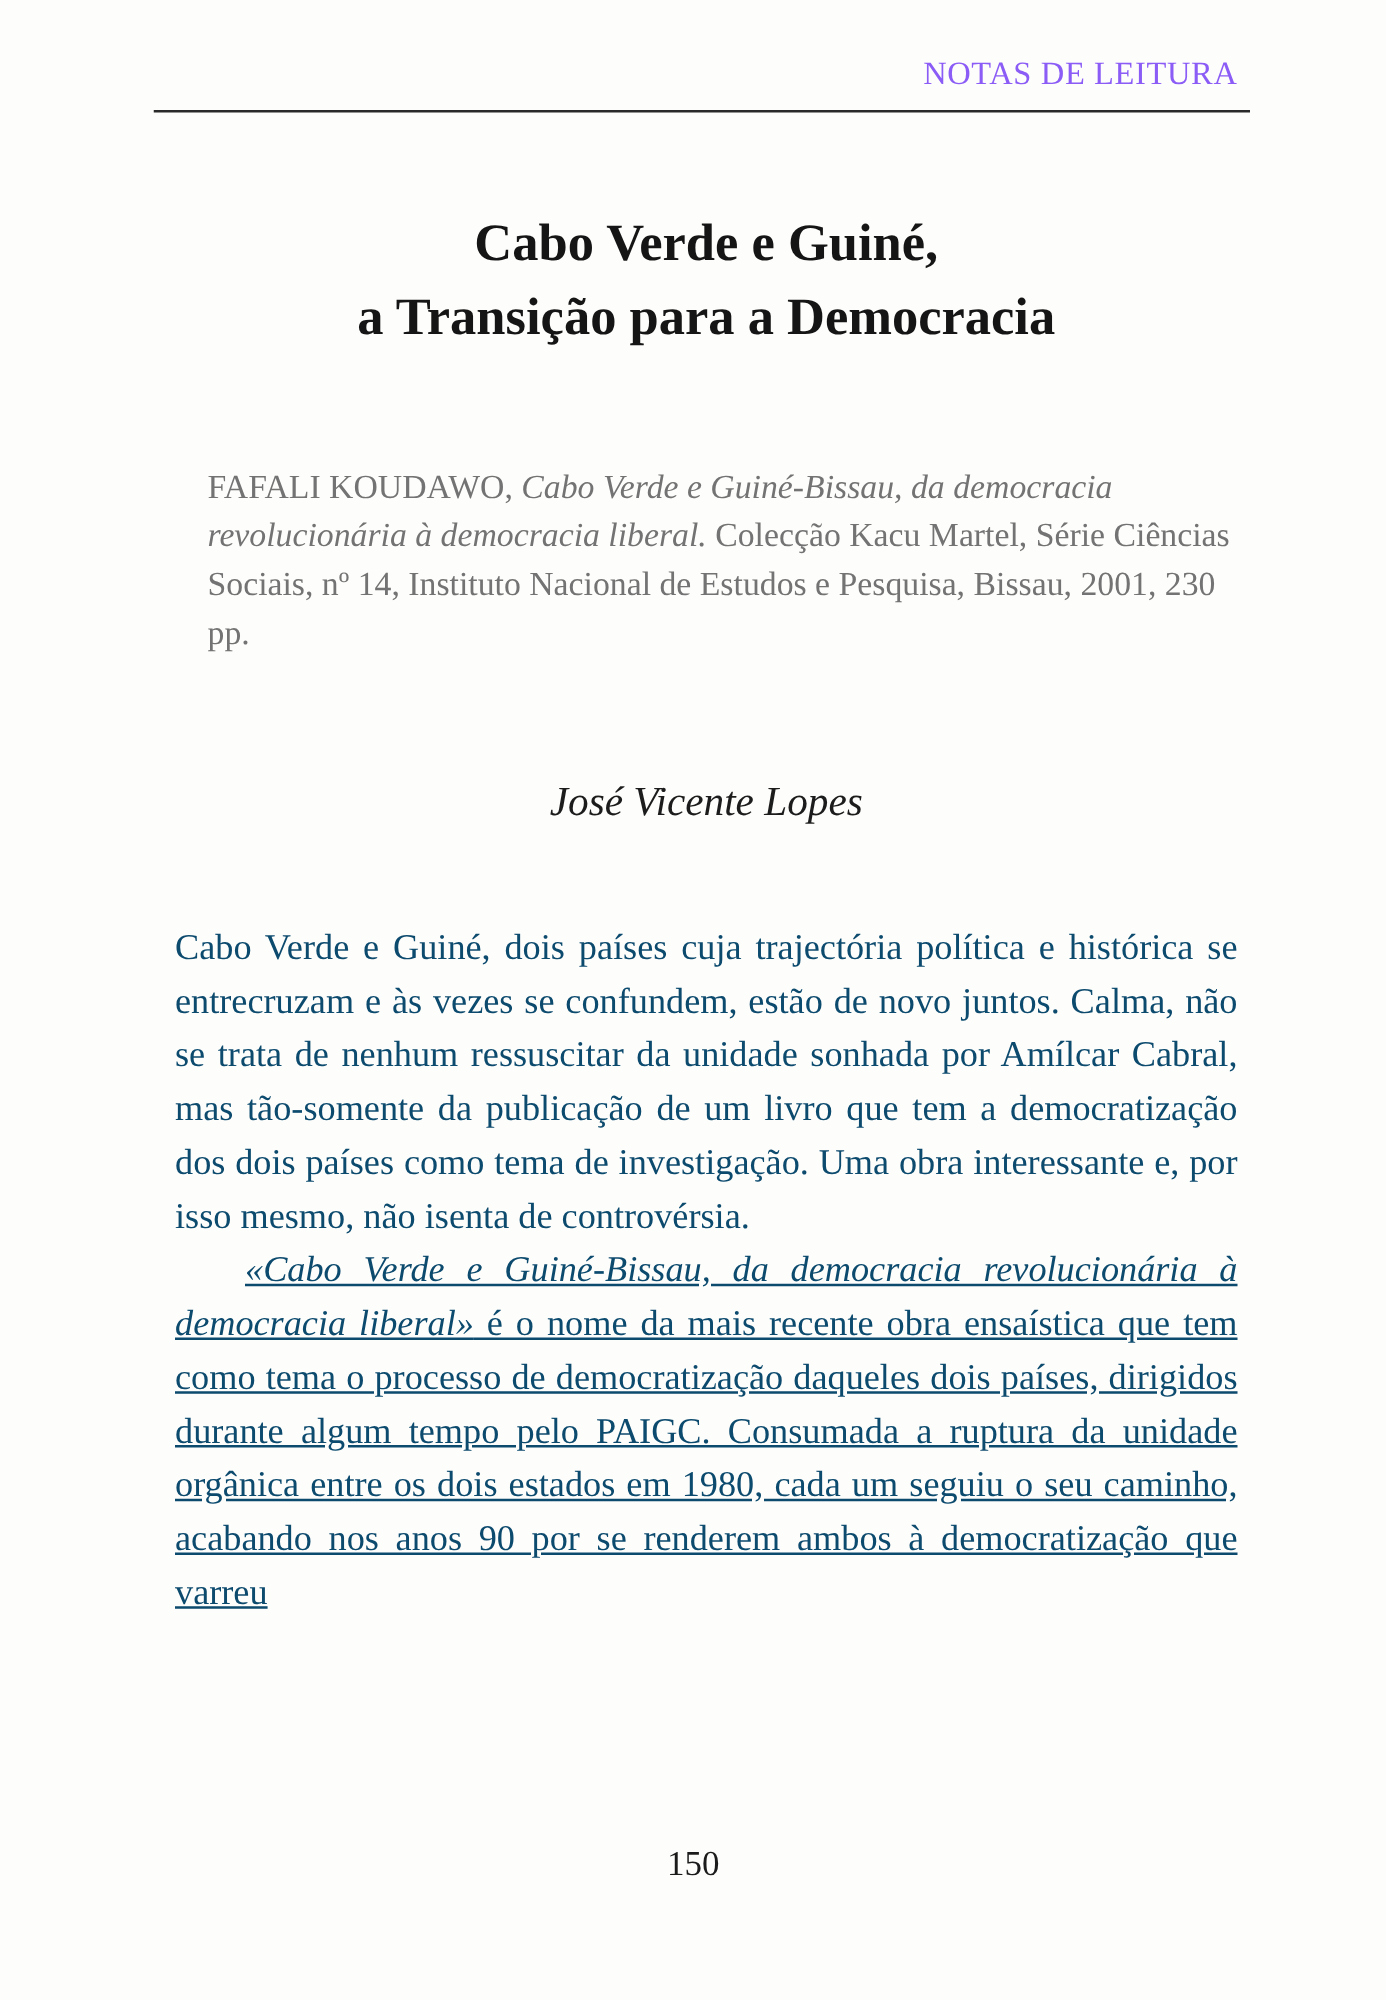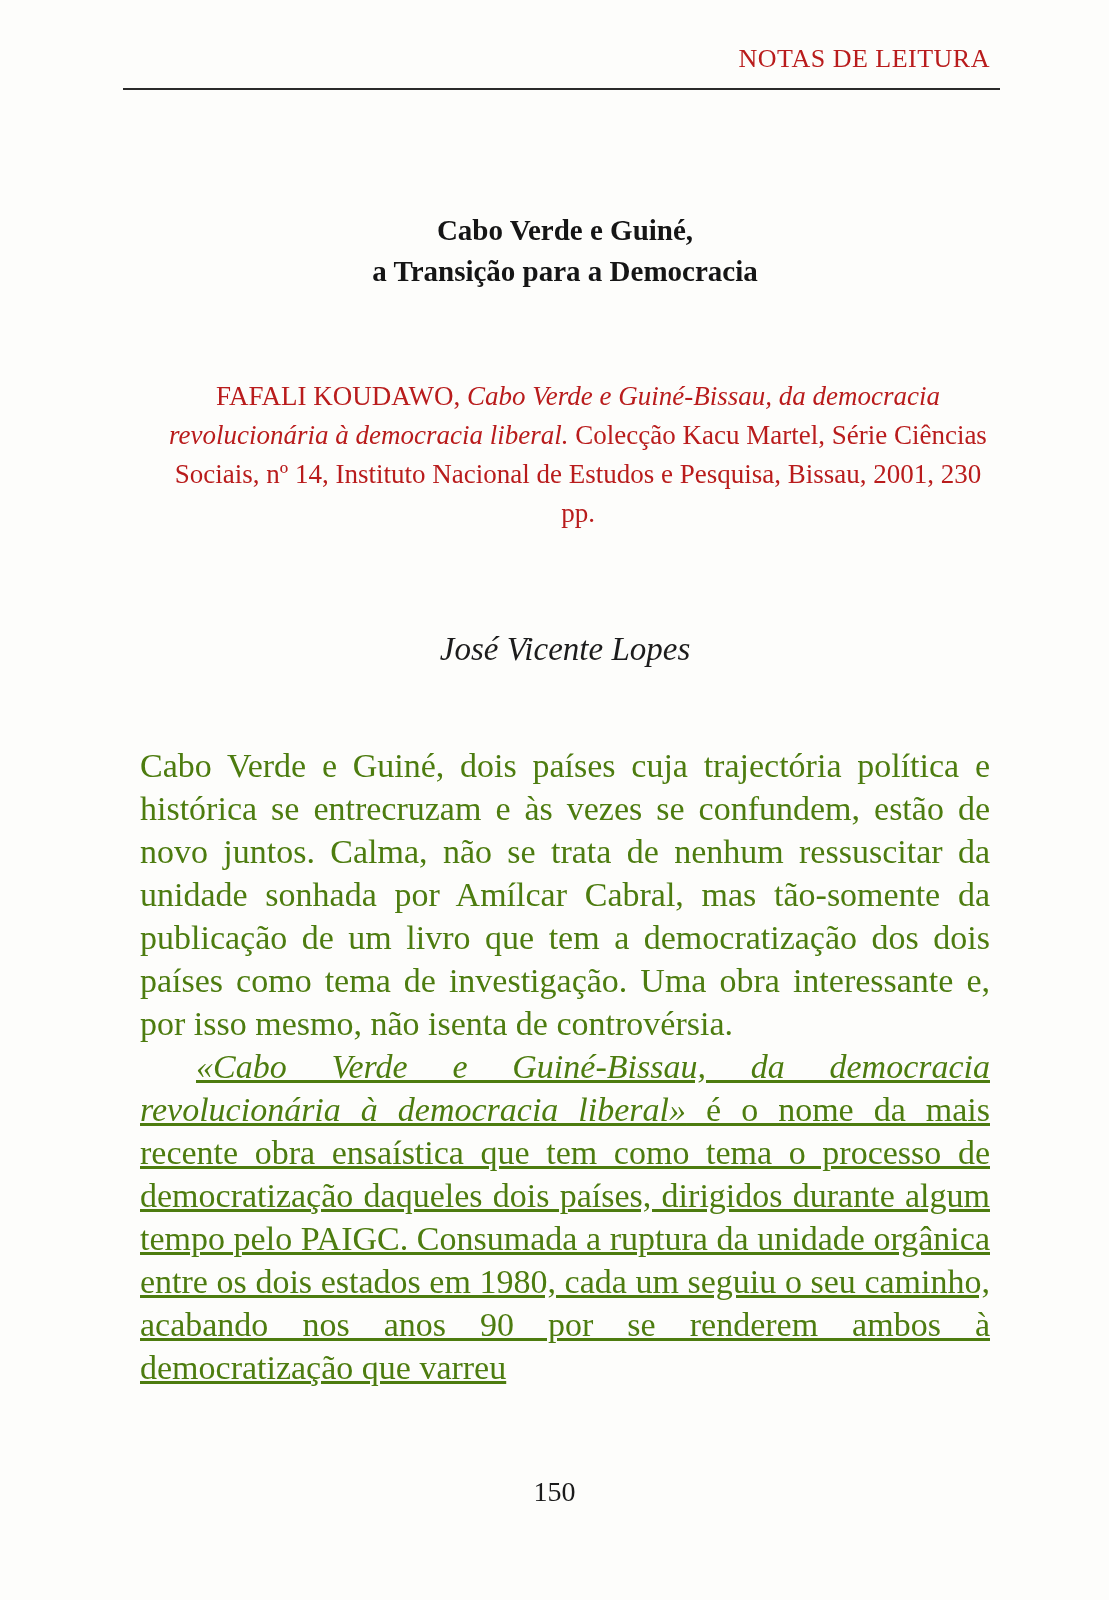--- a/index.html
+++ b/index.html
@@ -16,62 +16,61 @@
     color: #1b1b1b;
     font-family: "Liberation Serif", "DejaVu Serif", serif;
     box-sizing: border-box;
     padding: 44px 119px 0 140px;
     overflow: hidden;
   }
   .running-head {
     text-align: right;
     font-size: 26px;
     letter-spacing: 0.5px;
-    color: #b91c1c;
+    color: #8b5cf6;
   }
   .header-rule {
     border: none;
     border-top: 2.5px solid #2a2a2a;
     margin: 14px -10px 0 -17px;
   }
   .title {
-    margin: 120px 0 0 0;
+    margin: 76px 0 0 0;
     text-align: center;
-    font-size: 29px;
+    font-size: 42px;
     font-weight: bold;
     line-height: 1.4;
     color: #151515;
   }
   .title .title-line {
     display: block;
   }
   .citation {
     margin-top: 86px;
-    text-align: center;
     font-size: 27px;
     line-height: 39px;
     padding-left: 26px;
-    color: #b91c1c;
+    color: #737373;
   }
   .italic {
     font-style: italic;
   }
   .byline {
     margin-top: 98px;
     text-align: center;
     font-style: italic;
     font-size: 33px;
     color: #1c1c1c;
   }
   .body-text {
     margin-top: 76px;
-    font-size: 34px;
+    font-size: 29px;
     line-height: 43px;
     text-align: justify;
-    color: #4d7c0f;
+    color: #0c4a6e;
   }
   .body-text p {
     margin: 0;
   }
   .body-text p.indent {
     text-indent: 56px;
     text-decoration: underline;
   }
   .page-number {
     position: absolute;

